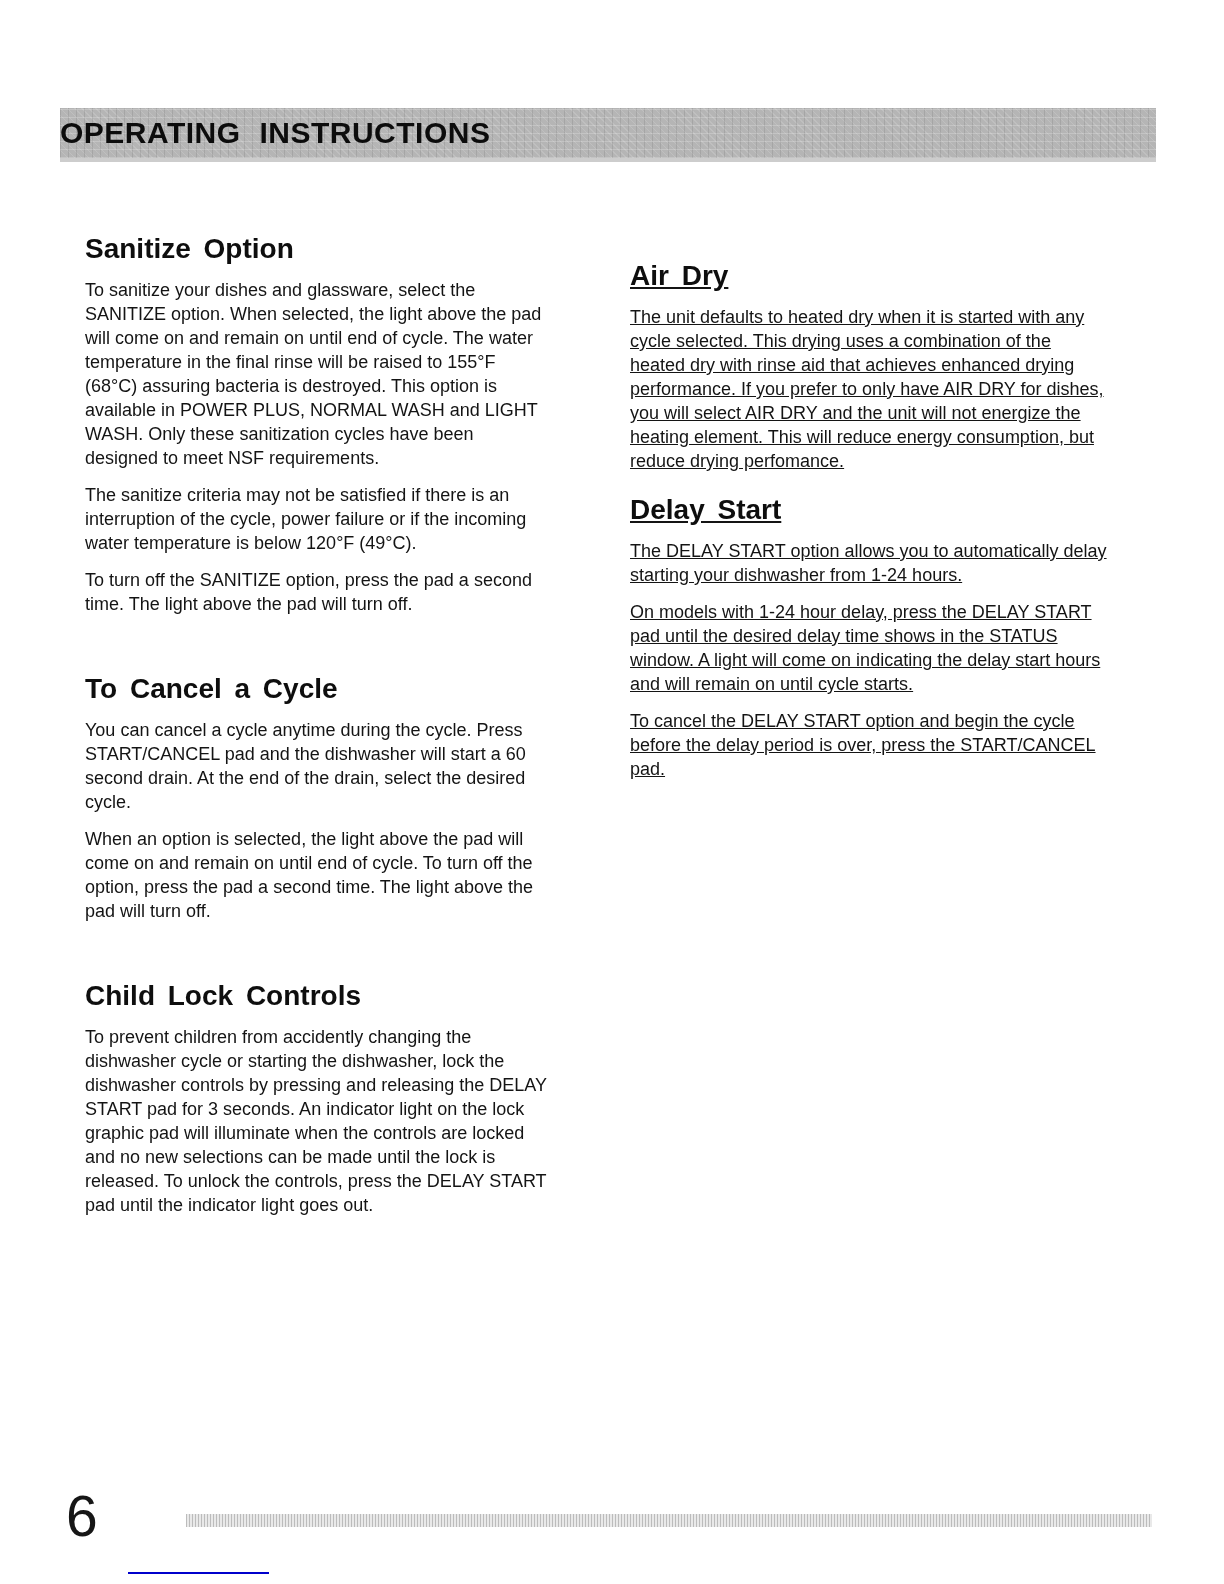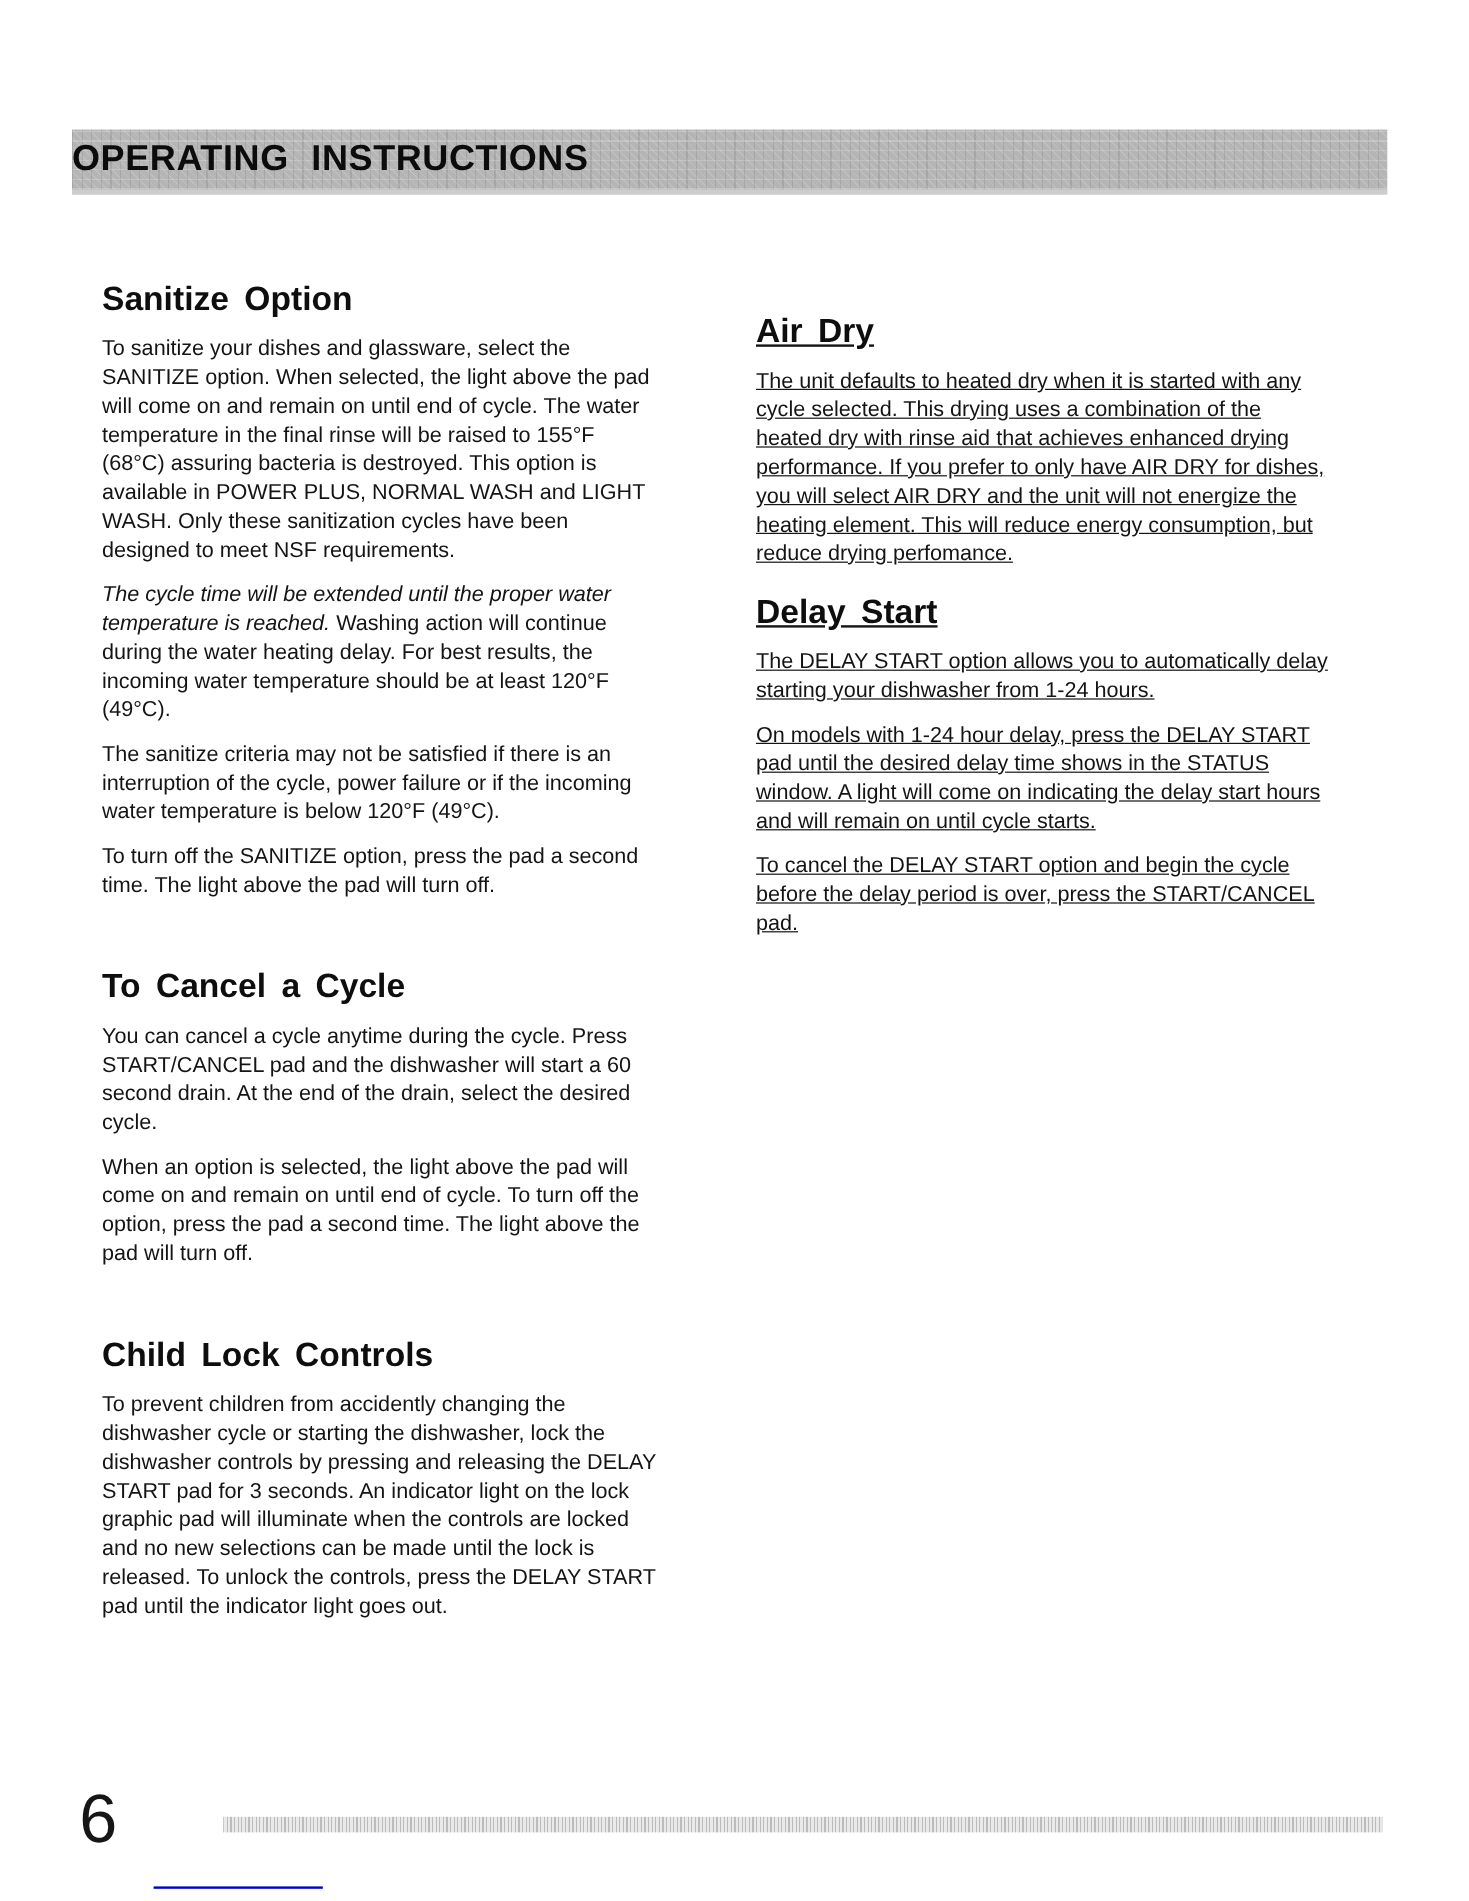--- a/index.html
+++ b/index.html
@@ -111,25 +111,20 @@
     <section>
       <h2>Sanitize Option</h2>
       <p>To sanitize your dishes and glassware, select the
 SANITIZE option. When selected, the light above the pad
 will come on and remain on until end of cycle. The water
 temperature in the final rinse will be raised to 155°F
 (68°C) assuring bacteria is destroyed. This option is
 available in POWER PLUS, NORMAL WASH and  LIGHT
 WASH.  Only these sanitization cycles have been
 designed to meet NSF requirements.</p>
-      <p><em>The cycle time will be extended until the proper water
-temperature is reached.</em> <span>Washing action will continue
-during the water heating delay. For best results, the
-incoming water temperature should be at least 120°F
-(49°C).</span></p>
       <p>The sanitize criteria may not be satisfied if there is an
 interruption of the cycle, power failure or if the incoming
 water temperature is below 120°F (49°C).</p>
       <p>To turn off the SANITIZE option, press the pad a second
 time. The light above the pad will turn off.</p>
     </section>
 
     <section>
       <h2>To Cancel a Cycle</h2>
       <p>You can cancel a cycle anytime during the cycle. Press

